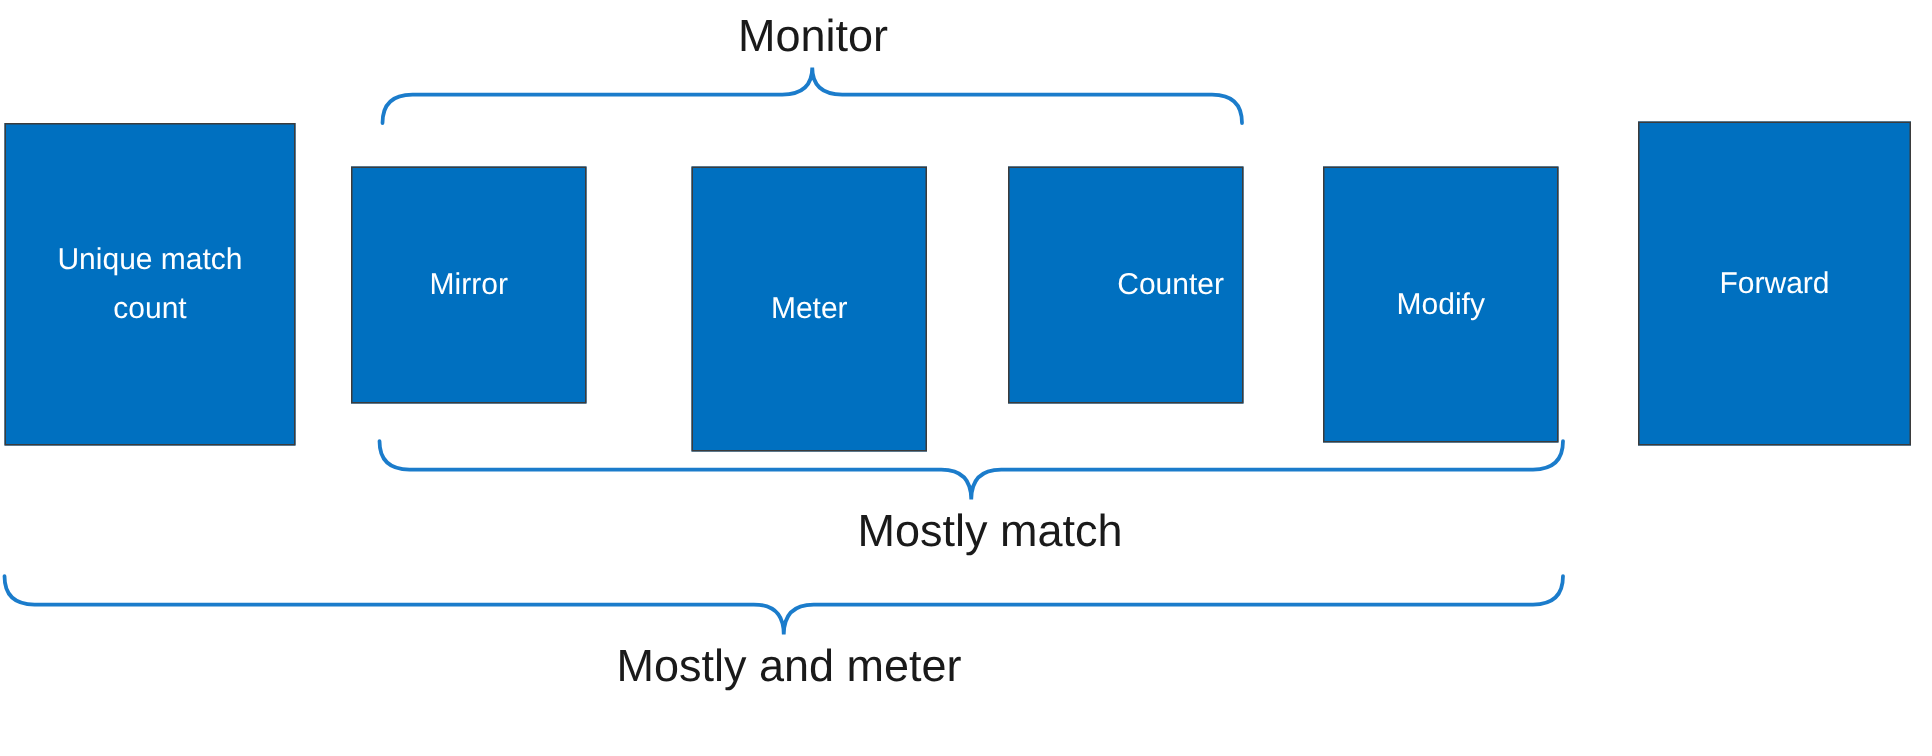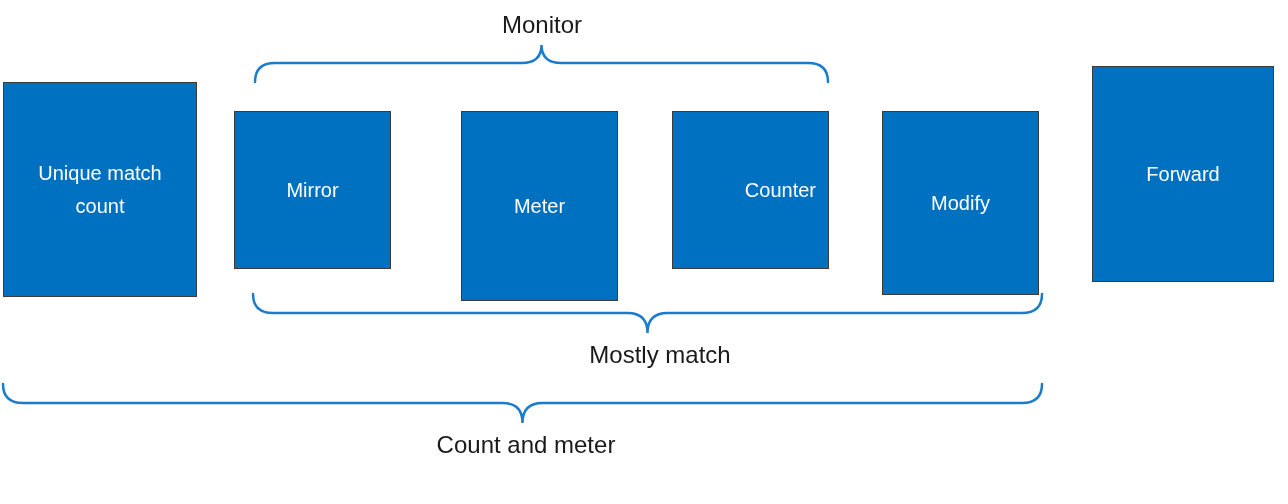--- a/index.html
+++ b/index.html
@@ -27,41 +27,41 @@
     color: #ffffff;
     font-size: 20px;
     line-height: 33px;
     padding: 0 12px;
   }
   #box-unique { left: 3px;    top: 82px;  width: 194px; height: 215px; align-items: center; }
   #box-mirror { left: 234px;  top: 111px; width: 157px; height: 158px; }
   #box-meter  { left: 461px;  top: 111px; width: 157px; height: 190px; }
   #box-counter{ left: 672px;  top: 111px; width: 157px; height: 158px; justify-content: flex-end; }
   #box-modify { left: 882px;  top: 111px; width: 157px; height: 184px; }
-  #box-forward{ left: 1092px; top: 66px;  width: 182px; height: 216px; }
+  #box-forward{ left: 1092px; top: 81px;  width: 182px; height: 216px; }
 
   .brace-svg {
     position: absolute;
     left: 0;
     top: 0;
     width: 1288px;
     height: 504px;
     pointer-events: none;
   }
   .brace-svg path {
     fill: none;
     stroke: #1B7CCB;
     stroke-width: 2.5;
     stroke-linecap: round;
   }
 
   .brace-label {
     position: absolute;
     color: #1A1A1A;
-    font-size: 24px;
+    font-size: 30px;
     line-height: 33px;
     text-align: center;
   }
   #label-monitor        { left: 442px; top: 8px;   width: 200px; }
   #label-mostly-unique  { left: 560px; top: 338px; width: 200px; }
   #label-pipeline       { left: 326px; top: 428px; width: 400px; }
 </style>
 </head>
 <body>
 
@@ -91,16 +91,16 @@
   <div class="box" id="box-modify">
     <span>Modify</span>
   </div>
   <div class="box" id="box-forward">
     <span>Forward</span>
   </div>
 
   <div class="brace-label" id="label-monitor">Monitor</div>
   <div class="brace-label" id="label-mostly-unique">Mostly match</div>
   <div class="brace-label" id="label-pipeline">
-    <div>Count and meter</div>
+    <div>Mostly and meter</div>
   </div>
 
 </div>
 
 </body></html>

